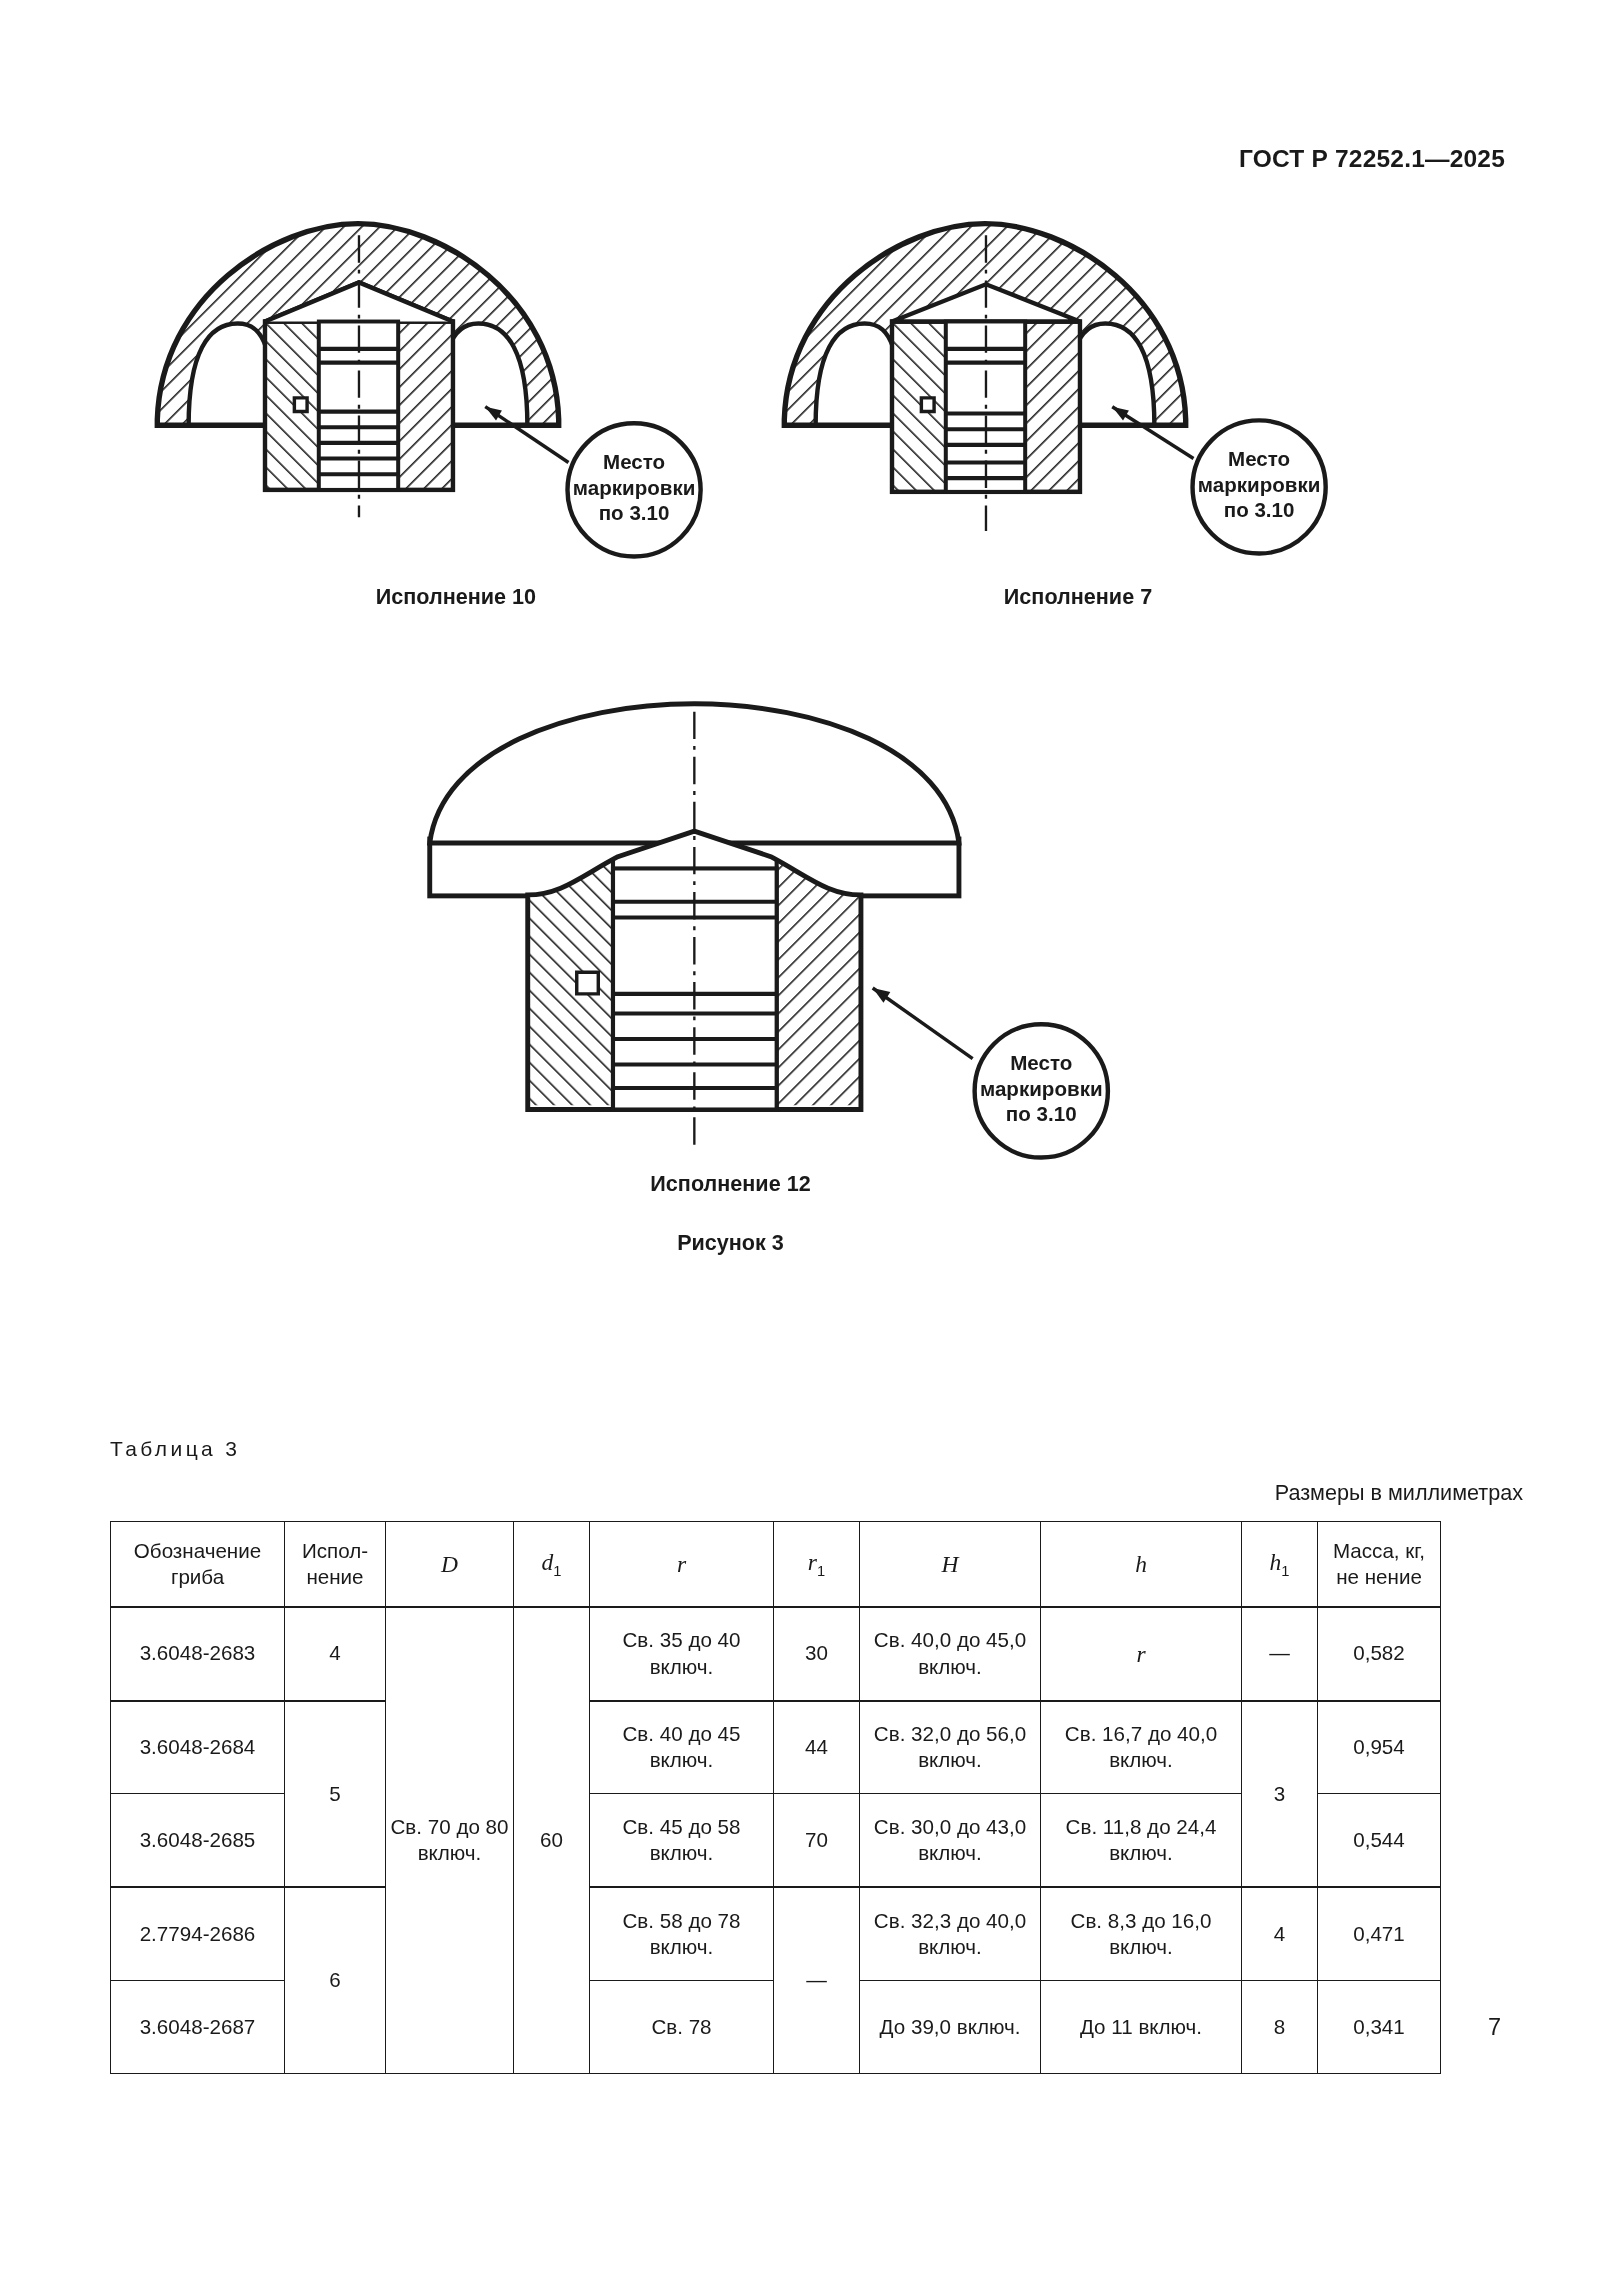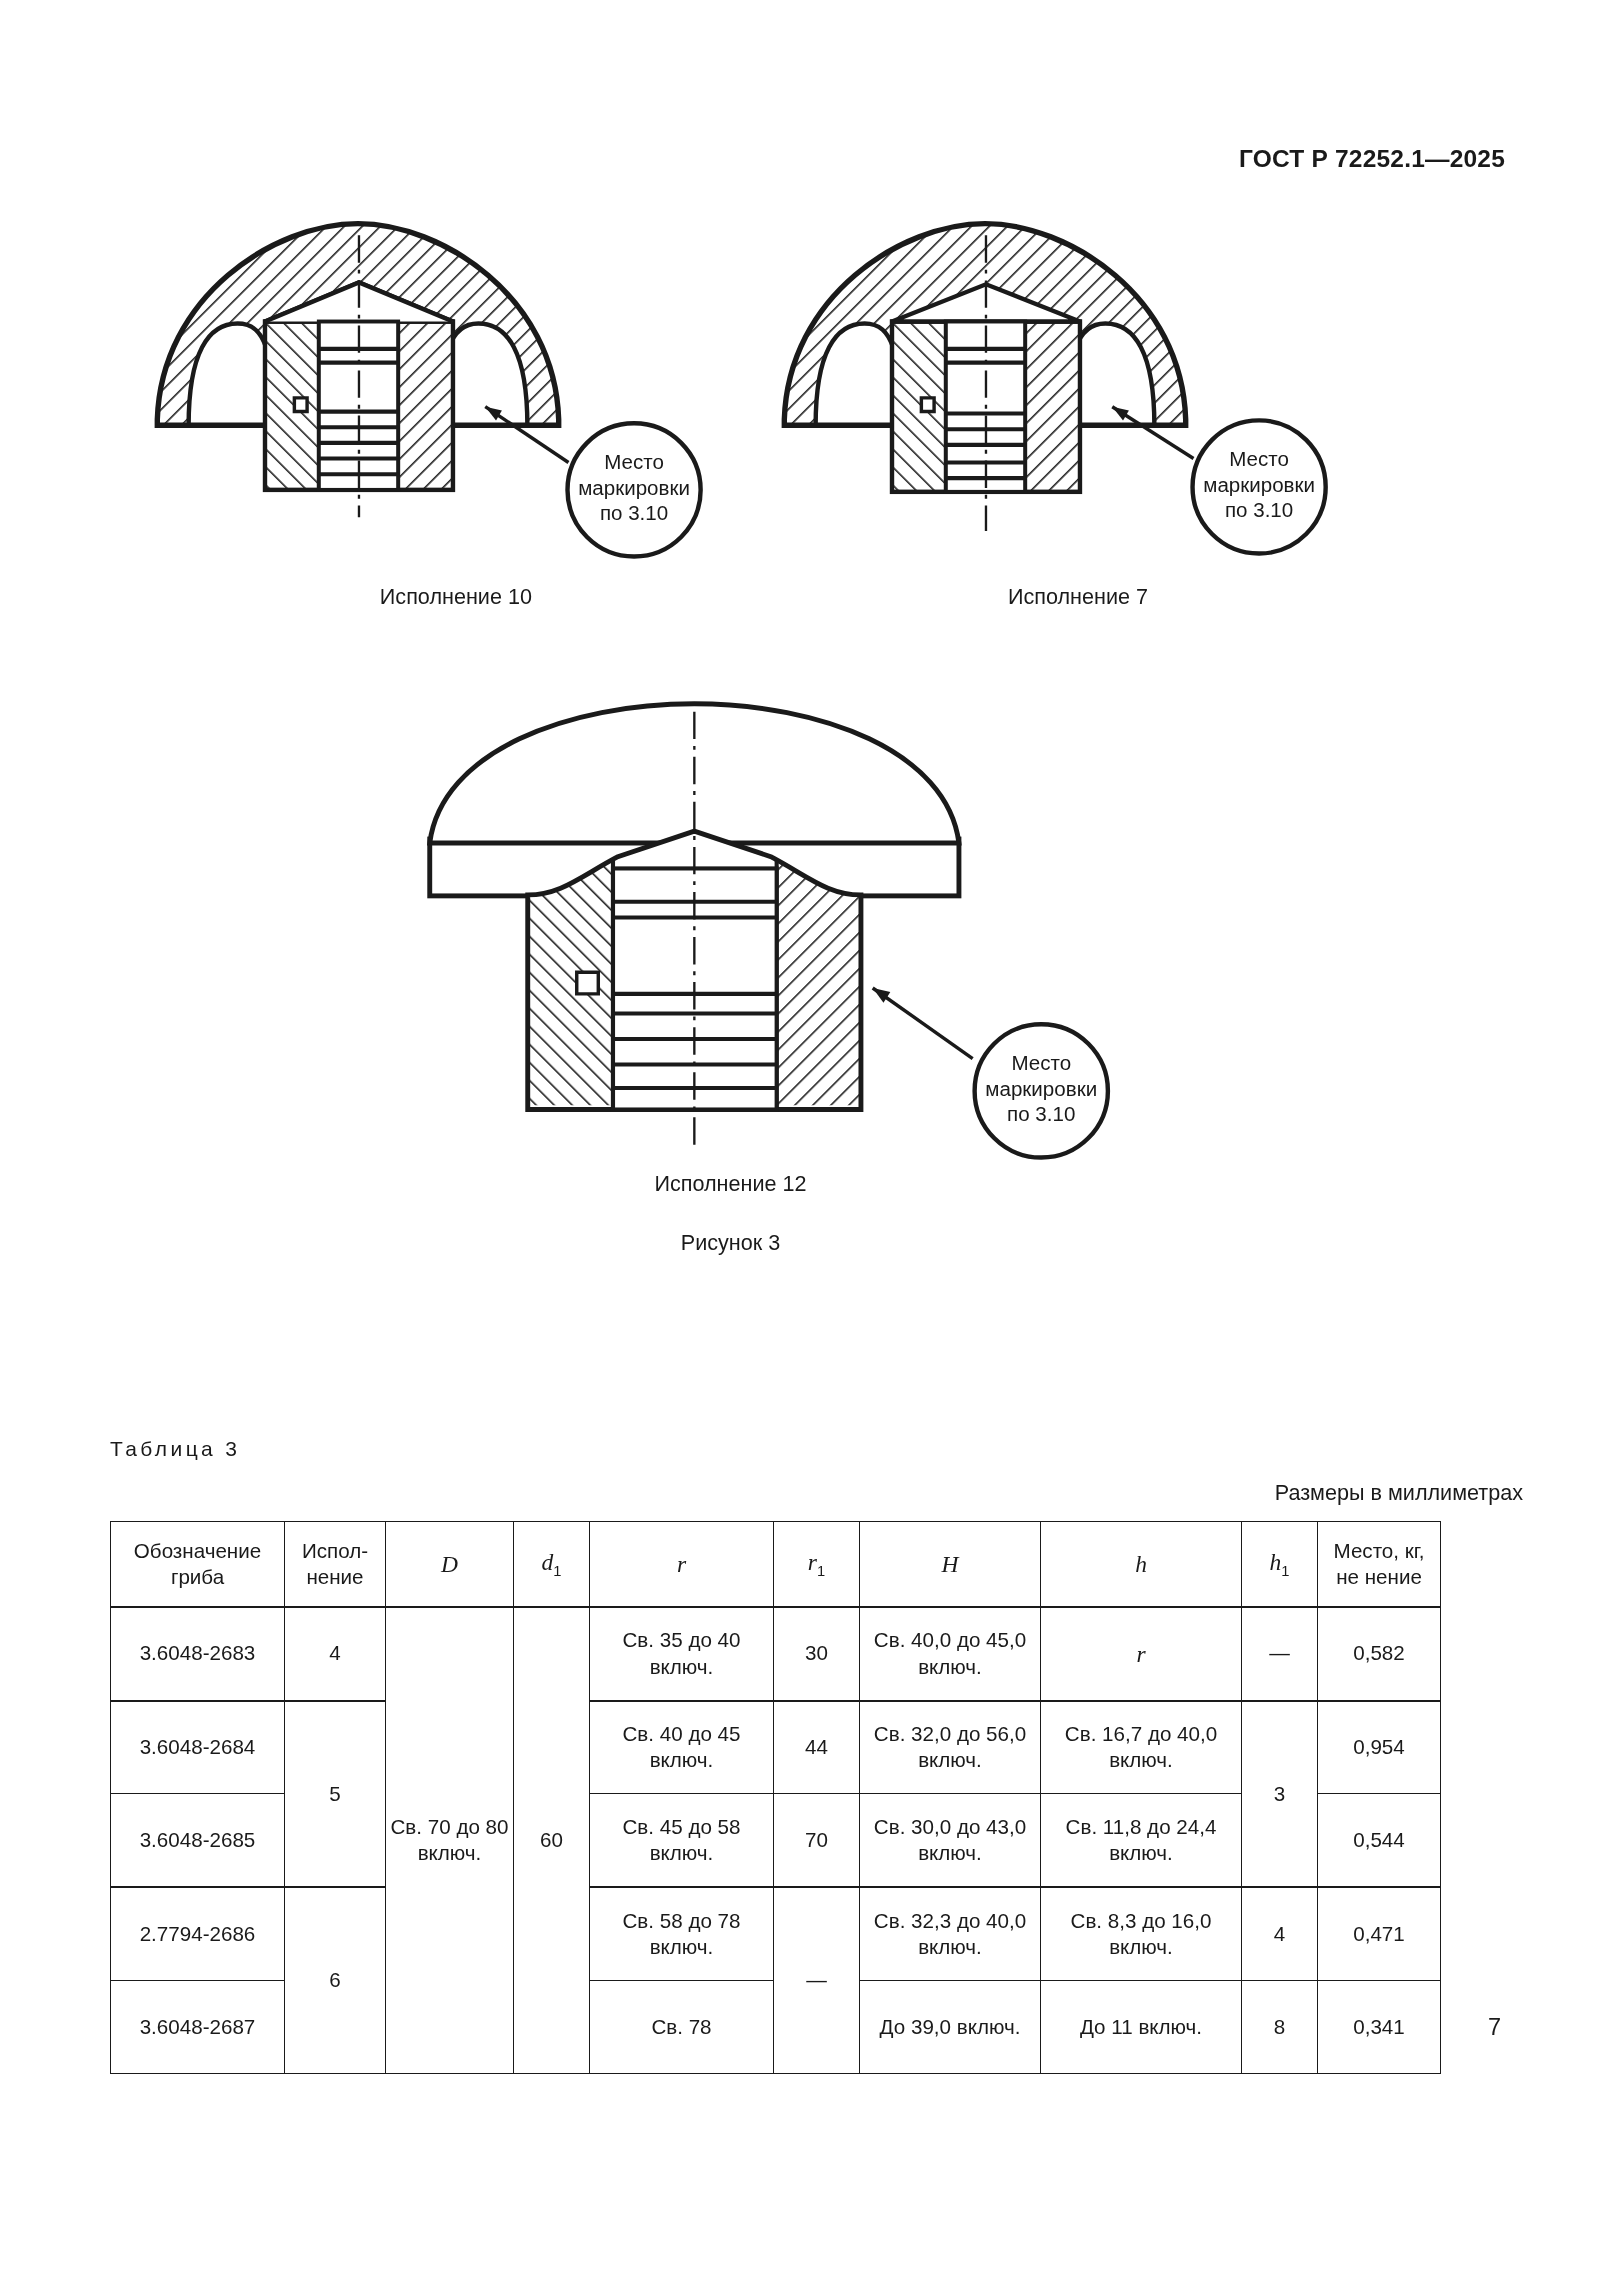--- a/index.html
+++ b/index.html
@@ -36,20 +36,21 @@
   }
 
   .fig-row {
     position: relative;
     width: 1621px;
     height: 461px;
   }
   .fig-block {
     position: absolute;
     top: 0;
+    font-weight: bold;
   }
   .fig-block.left  { left: 147px;  width: 608px; }
   .fig-block.right { left: 774px;  width: 608px; }
 
   .fig-svg { display: block; }
 
   .fig-caption {
     text-align: center;
     font-size: 21.6px;
     margin-top: 5.9px;
@@ -404,21 +405,21 @@
         <th>
           <span class="sym">H</span>
         </th>
         <th>
           <span class="sym">h</span>
         </th>
         <th>
           <span class="sym"><span>h</span><sub>1</sub></span>
         </th>
         <th>
-          <span>Место, кг,</span><br>
+          <span>Масса, кг,</span><br>
           <span>не нение</span>
         </th>
       </tr>
     </thead>
     <tbody>
 
       <tr>
         <td>3.6048-2683</td>
         <td>4</td>
         <td rowspan="5">Св. 70 до 80 включ.</td>

